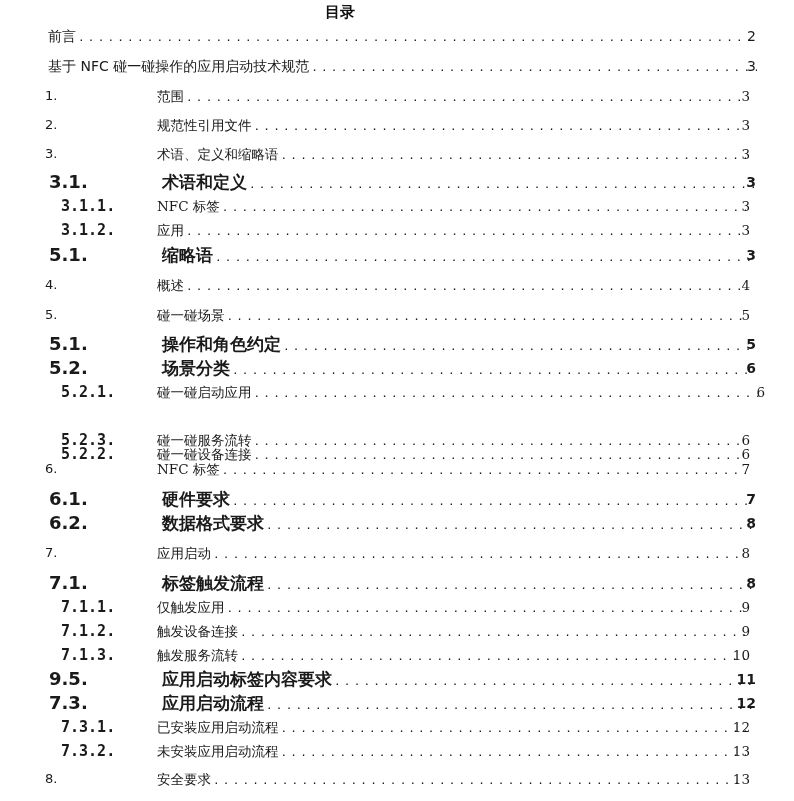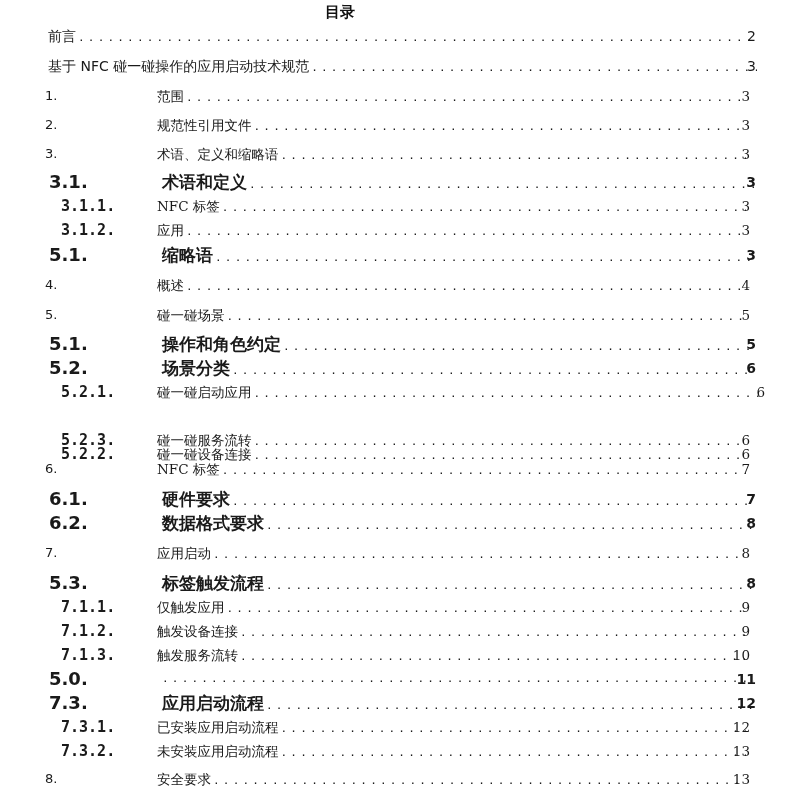--- a/index.html
+++ b/index.html
@@ -250,21 +250,21 @@
   </div>
       <div class="toc-row lvl-1" style="top: 543px;">
     <span class="num">7.</span>
     <span class="entry">
       <span class="label">应用启动</span>
       <span class="leader">...............................................................................................................................................................................</span>
     </span>
     <span class="page">8</span>
   </div>
       <div class="toc-row lvl-2" style="top: 573px;">
-    <span class="num">5.3.</span>
+    <span class="num">7.1.</span>
     <span class="entry">
       <span class="label">标签触发流程</span>
       <span class="leader">...............................................................................................................................................................................</span>
     </span>
     <span class="page">8</span>
   </div>
       <div class="toc-row lvl-3" style="top: 597px;">
     <span class="num">7.1.1.</span>
     <span class="entry">
       <span class="label">仅触发应用</span>
@@ -282,22 +282,23 @@
   </div>
       <div class="toc-row lvl-3" style="top: 645px;">
     <span class="num">7.1.3.</span>
     <span class="entry">
       <span class="label">触发服务流转</span>
       <span class="leader">...............................................................................................................................................................................</span>
     </span>
     <span class="page wide">10</span>
   </div>
       <div class="toc-row lvl-2" style="top: 669px;">
-    <span class="num">5.0.</span>
-    <span class="entry">
+    <span class="num">9.5.</span>
+    <span class="entry">
+      <span class="label">应用启动标签内容要求</span>
       <span class="leader">...............................................................................................................................................................................</span>
     </span>
     <span class="page wide">11</span>
   </div>
       <div class="toc-row lvl-2" style="top: 693px;">
     <span class="num">7.3.</span>
     <span class="entry">
       <span class="label">应用启动流程</span>
       <span class="leader">...............................................................................................................................................................................</span>
     </span>

